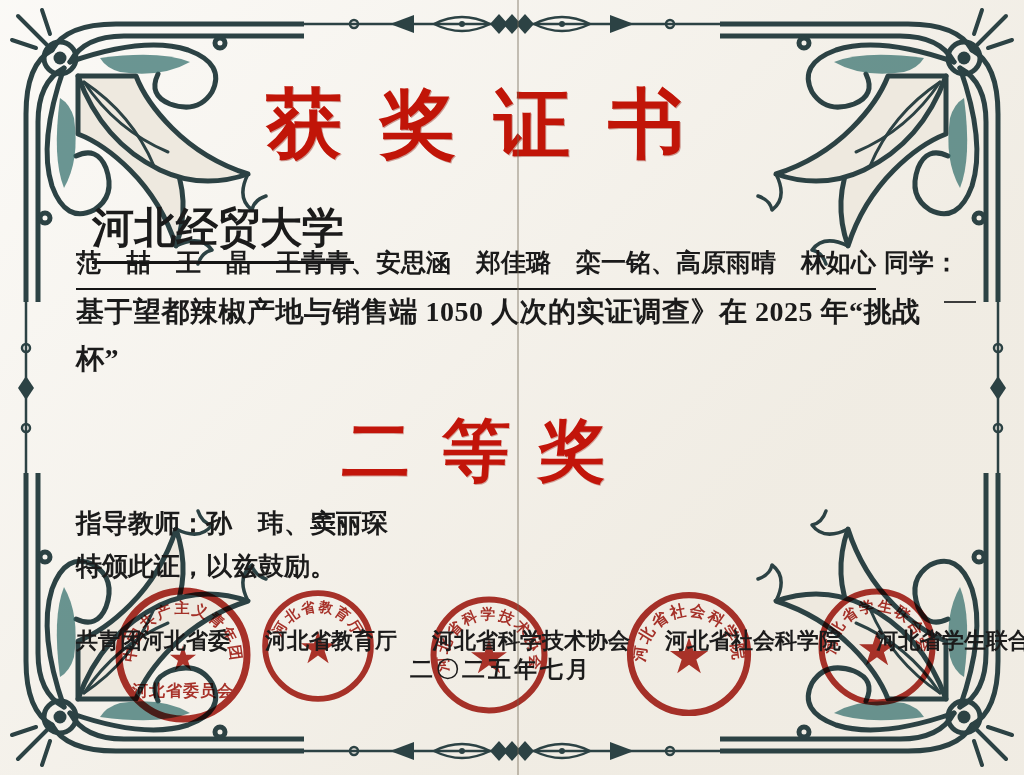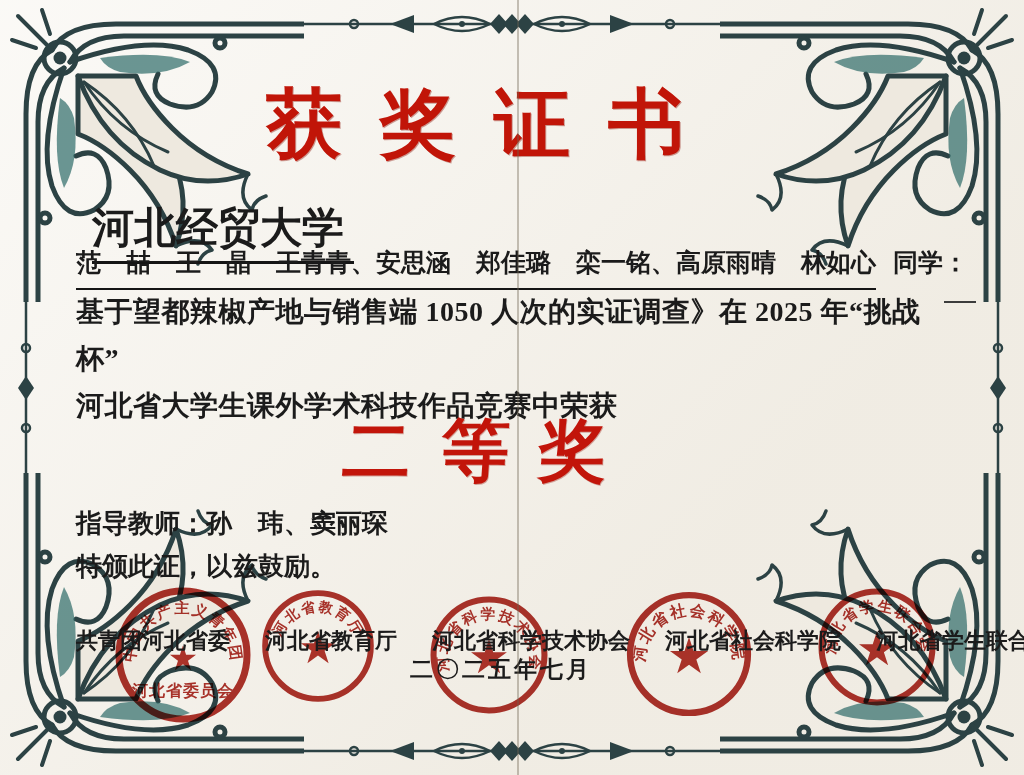--- a/index.html
+++ b/index.html
@@ -25,21 +25,21 @@
   .fold-line{position:absolute;left:517px;top:0;width:2px;height:775px;background:rgba(110,100,82,.38);z-index:6;}
   .reg-dash{position:absolute;right:48px;top:301px;width:32px;height:2px;background:#3c3c3c;}
   
   .title{position:absolute;left:0;top:74px;width:1012px;text-align:center;
     font-size:76px;font-weight:900;color:#c11508;letter-spacing:38px;
     transform:translateX(-12px);text-shadow:1px 1px 0 rgba(140,20,8,.4);z-index:3;}
   .university{position:absolute;left:92px;top:200px;font-size:42px;font-weight:700;
     border-bottom:3px solid #151515;padding:0 10px 5px 0;z-index:3;}
   .recipients-row{position:absolute;left:76px;top:246px;font-size:25px;font-weight:700;z-index:3;white-space:nowrap;}
   .recipients-row .names{border-bottom:2.5px solid #151515;padding-bottom:12px;}
-  .recipients-row .suffix{margin-left:17px;}
+  .recipients-row .suffix{margin-left:8px;}
   .body-text{position:absolute;left:76px;top:288px;width:880px;z-index:3;
     font-size:28px;font-weight:600;line-height:47px;letter-spacing:.5px;}
   .body-text .indent{text-indent:58px;}
   .award{position:absolute;left:0;top:406px;width:1012px;text-align:center;
     font-size:68px;font-weight:900;color:#c2150a;letter-spacing:30px;
     transform:skewX(-4deg) translateX(-16px);z-index:3;text-shadow:1px 1px 0 rgba(150,20,8,.35);}
   .advisor{position:absolute;left:76px;top:506px;font-size:26px;font-weight:700;z-index:3;}
   .issue{position:absolute;left:76px;top:549px;font-size:26px;font-weight:700;z-index:3;}
   .orgs-row{position:absolute;left:76px;top:626px;width:976px;display:flex;
     justify-content:space-between;font-size:22px;font-weight:700;z-index:5;white-space:nowrap;}
@@ -150,21 +150,20 @@
 <div class="title">获奖证书</div>
 
 <div class="university">河北经贸大学</div>
 
 <div class="recipients-row">
   <span class="names">范　喆　王　晶　王青青、安思涵　郑佳璐　栾一铭、高原雨晴　林如心</span><span class="suffix">同学：</span>
 </div>
 
 <div class="body-text">
   <div>基于望都辣椒产地与销售端 1050 人次的实证调查》在 2025 年“挑战杯”</div>
-  <div>河北省大学生课外学术科技作品竞赛中荣获</div>
 </div>
 
 <div class="award">二等奖</div>
 
 <div class="advisor">指导教师：孙　玮、窦丽琛</div>
 <div class="issue">特颁此证，以兹鼓励。</div>
 
 <svg class="seal s1" viewBox="0 0 150 150">
   <defs>
       <path id="arc1" d="M 30 98 A 48 48 0 1 1 120 98" fill="none"></path>

